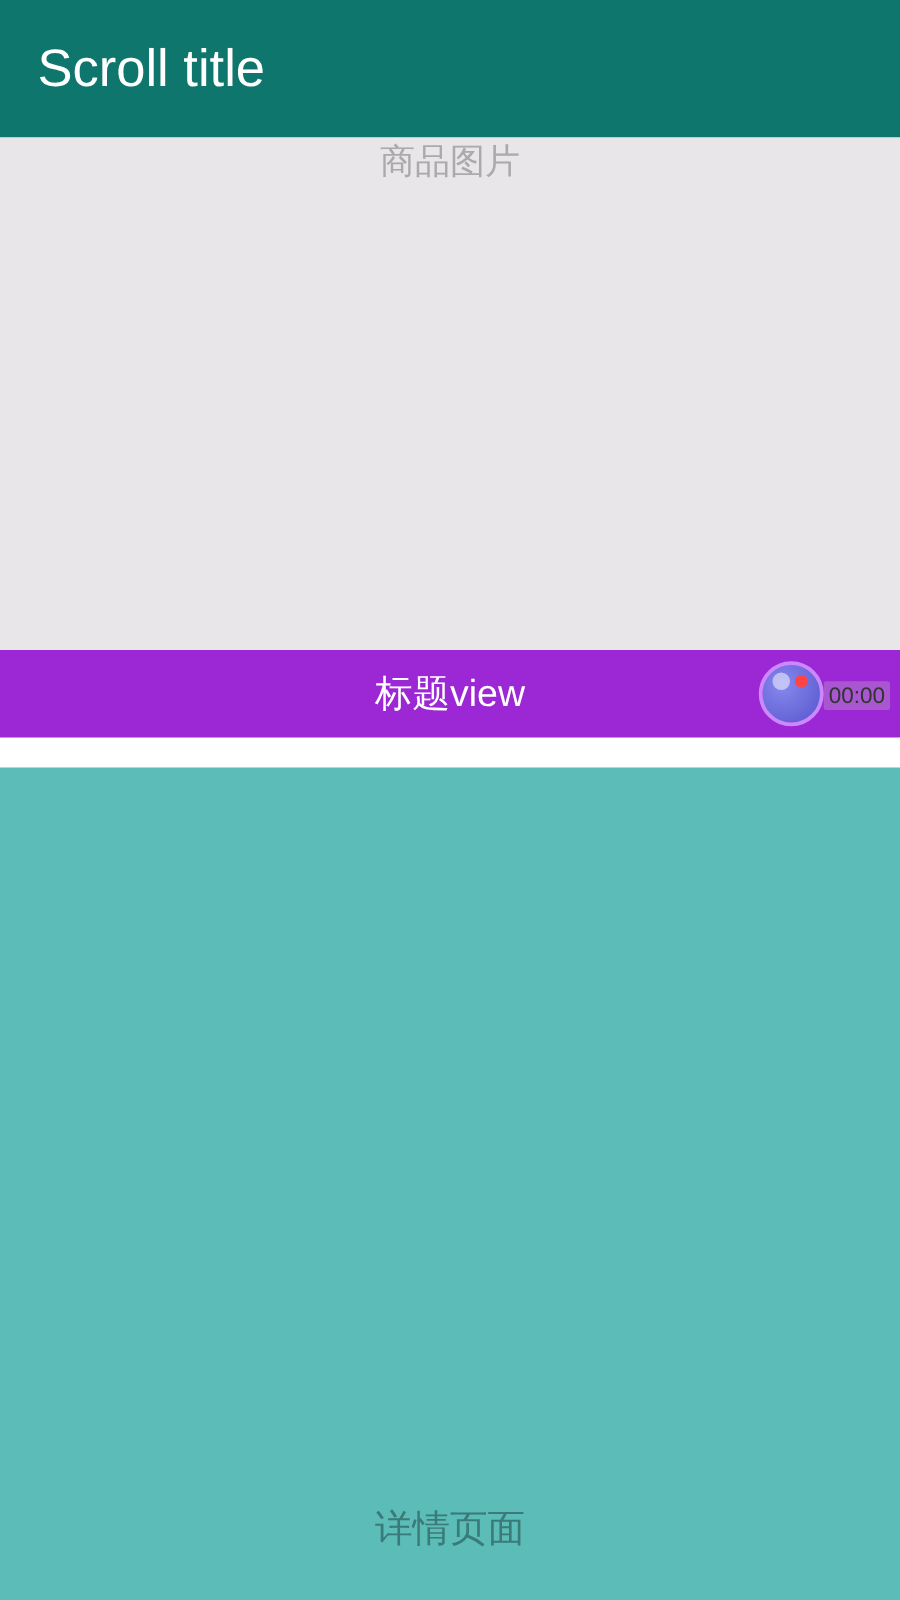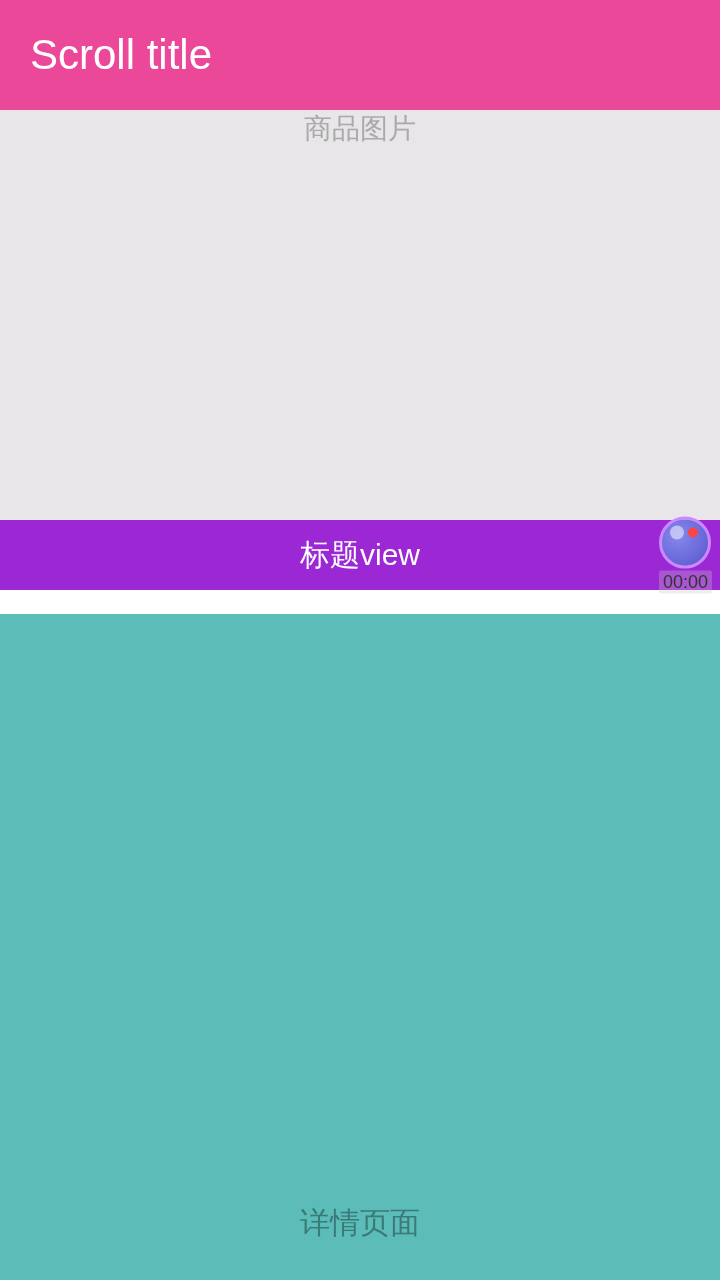--- a/index.html
+++ b/index.html
@@ -11,21 +11,21 @@
     body {
       width: 720px;
       height: 1280px;
       overflow: hidden;
       font-family: sans-serif;
     }
 
     .header {
       width: 720px;
       height: 110px;
-      background-color: #ec4899;
+      background-color: #0f766e;
       display: flex;
       align-items: center;
       padding-left: 30px;
     }
 
     .header-title {
       color: #ffffff;
       font-size: 42px;
       font-weight: 400;
     }
@@ -57,21 +57,21 @@
       color: #fff;
       font-size: 30px;
     }
 
     .timer-widget {
       position: absolute;
       right: 8px;
       top: 50%;
       transform: translateY(-50%);
       display: flex;
-      flex-direction: column;
+      flex-direction: row;
       align-items: center;
     }
 
     .timer-circle {
       width: 52px;
       height: 52px;
       border-radius: 50%;
       background: radial-gradient(circle at 35% 35%, #8888ee, #5555cc);
       border: 3px solid #cc88ff;
       position: relative;

